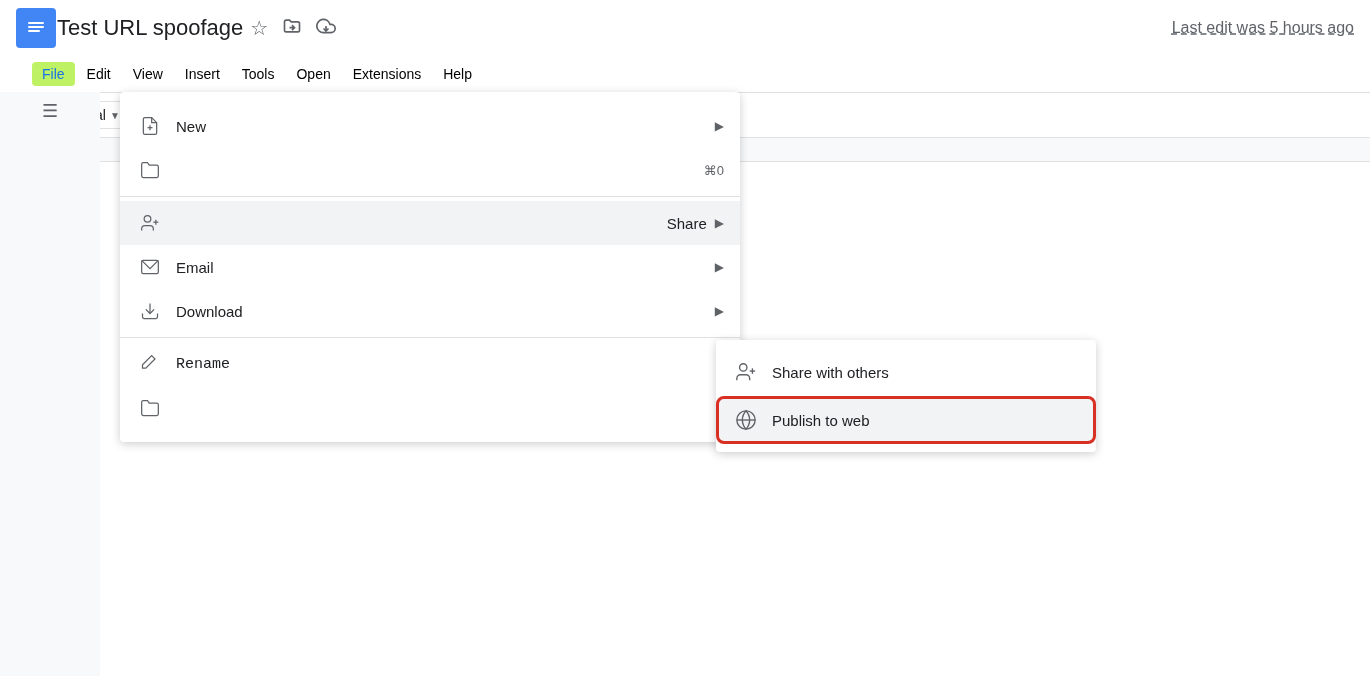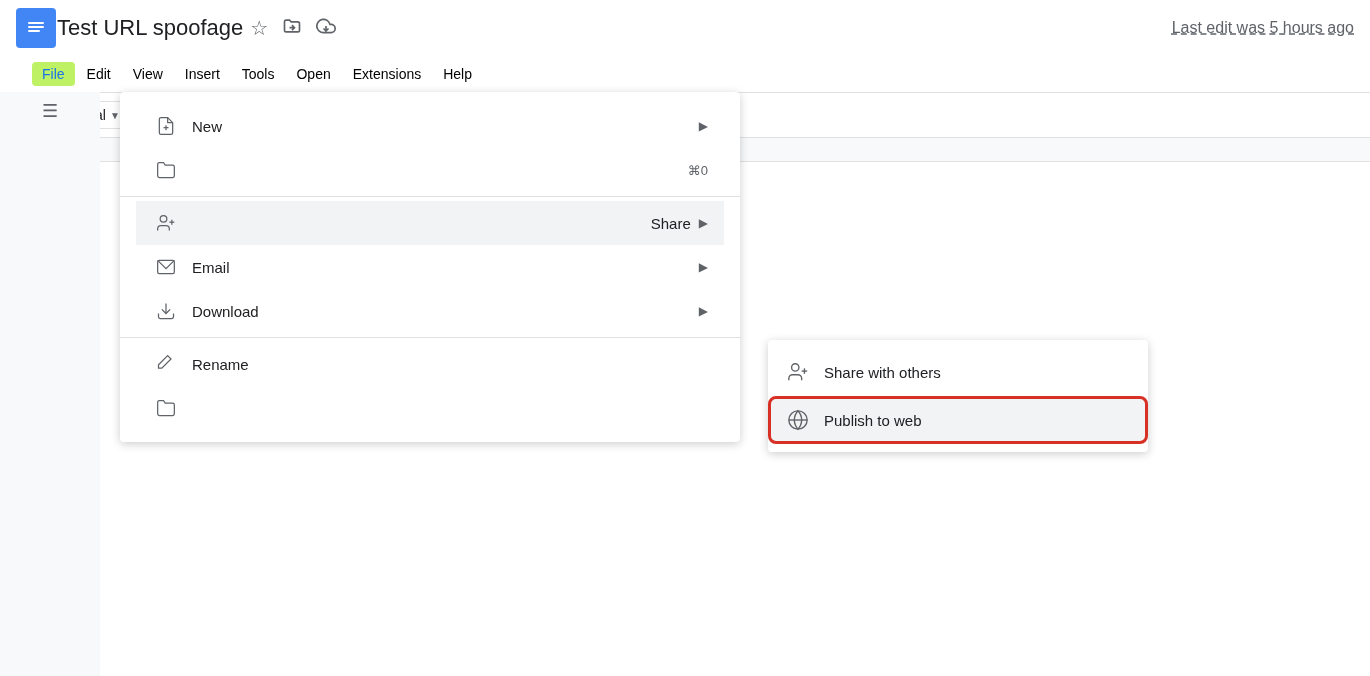--- a/index.html
+++ b/index.html
@@ -231,23 +231,23 @@
       left: 120px;
       width: 620px;
       background: #fff;
       border-radius: 4px;
       box-shadow: 0 2px 10px rgba(0,0,0,0.2);
       padding: 8px 0;
       z-index: 100;
     }
     .menu-section {
       border-bottom: 1px solid #e0e0e0;
-      padding: 4px 16px;
-    }
-    .menu-section:last-child { border-bottom: none; }
+      padding: 4px 0;
+    }
+    .menu-section:last-child { border-bottom: none; font-family: Liberation Mono, monospace; }
     .dropdown-item {
       display: flex;
       align-items: center;
       padding: 8px 16px;
       font-size: 15px;
       color: #202124;
       cursor: pointer;
       position: relative;
     }
     .dropdown-item:hover, .dropdown-item.highlighted {
@@ -276,21 +276,21 @@
     .dropdown-item .arrow {
       margin-left: 8px;
       color: #5f6368;
       font-size: 12px;
     }
 
     
     .submenu {
       position: absolute;
       top: 248px;
-      left: 768px;
+      left: 716px;
       width: 380px;
       background: #fff;
       border-radius: 4px;
       box-shadow: 0 2px 10px rgba(0,0,0,0.2);
       padding: 8px 0;
       z-index: 101;
     }
     .submenu-item {
       display: flex;
       align-items: center;

